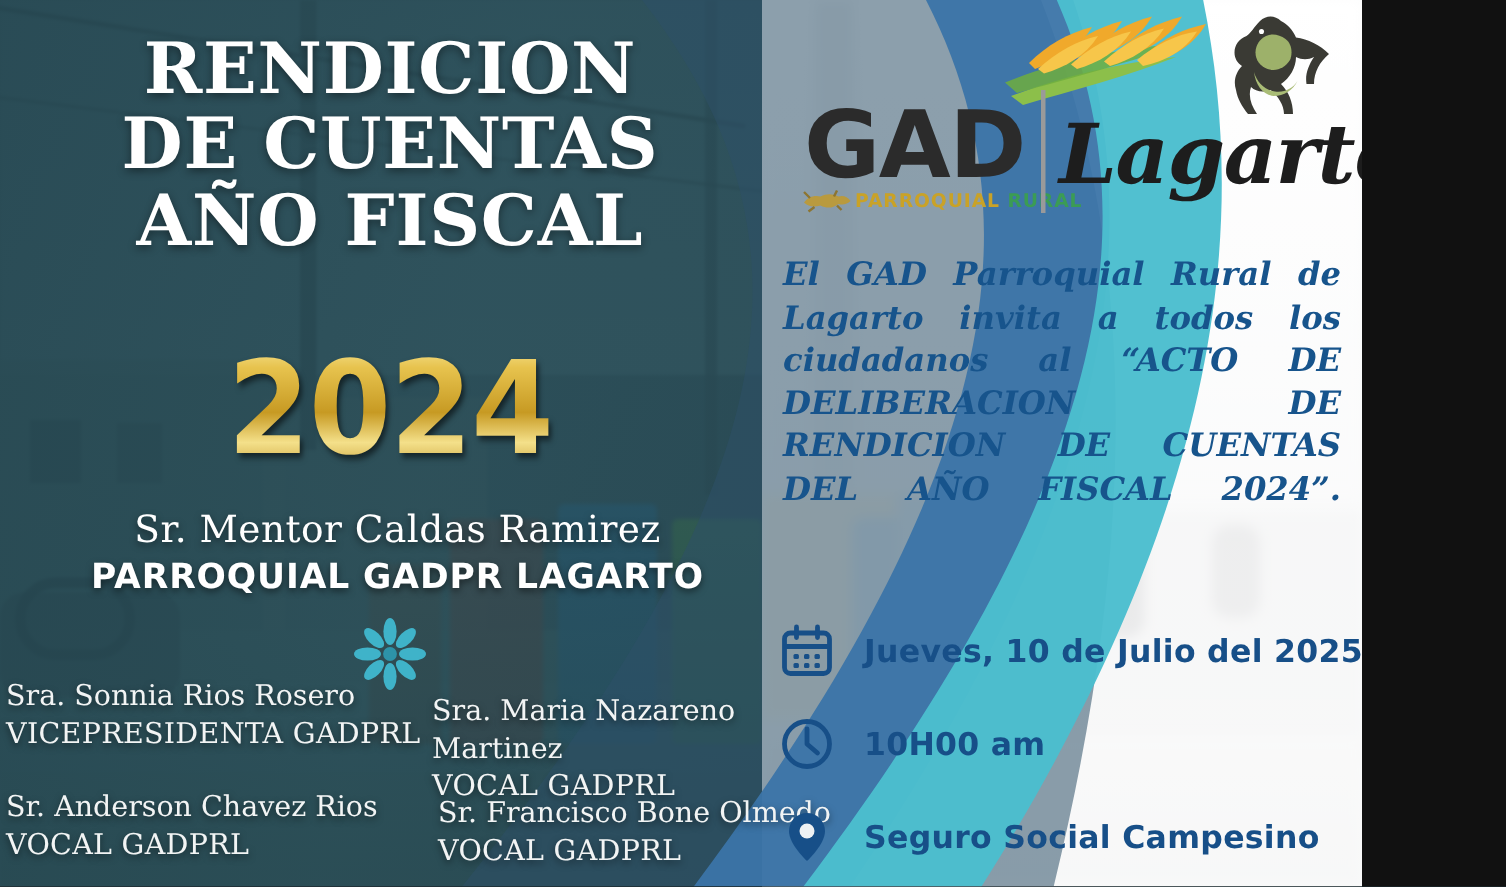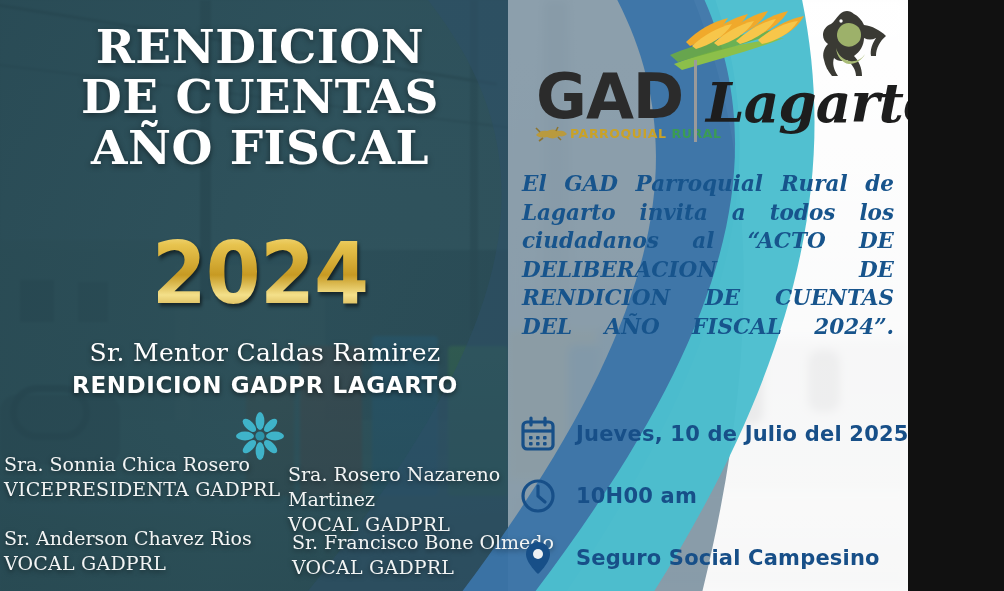--- a/index.html
+++ b/index.html
@@ -203,43 +203,43 @@
 
     <div class="title">
       <span class="l2">RENDICION</span>
       <span class="l2">DE CUENTAS</span>
       <span class="l2">AÑO FISCAL</span>
     </div>
 
     <div class="year">2024</div>
 
     <div class="pres-name">Sr. Mentor Caldas Ramirez</div>
-    <div class="pres-role">RENDICION GADPR LAGARTO</div>
+    <div class="pres-role">PARROQUIAL GADPR LAGARTO</div>
 
     <svg class="flower" viewBox="0 0 48 48">
       <g fill="#3fb3c9">
         <ellipse cx="24" cy="9" rx="4.4" ry="9"></ellipse>
         <ellipse cx="24" cy="39" rx="4.4" ry="9"></ellipse>
         <ellipse cx="9" cy="24" rx="9" ry="4.4"></ellipse>
         <ellipse cx="39" cy="24" rx="9" ry="4.4"></ellipse>
         <ellipse cx="13.4" cy="13.4" rx="4.2" ry="8.4" transform="rotate(-45 13.4 13.4)"></ellipse>
         <ellipse cx="34.6" cy="13.4" rx="4.2" ry="8.4" transform="rotate(45 34.6 13.4)"></ellipse>
         <ellipse cx="13.4" cy="34.6" rx="4.2" ry="8.4" transform="rotate(45 13.4 34.6)"></ellipse>
         <ellipse cx="34.6" cy="34.6" rx="4.2" ry="8.4" transform="rotate(-45 34.6 34.6)"></ellipse>
         <circle cx="24" cy="24" r="4.6" fill="#2d93a8"></circle>
       </g>
     </svg>
 
     <div class="members">
       <div class="member m0">
-        <span class="nm">Sra. Sonnia Chica Rosero</span>
+        <span class="nm">Sra. Sonnia Rios Rosero</span>
         <span class="rl">VICEPRESIDENTA GADPRL</span>
       </div>
       <div class="member m1">
-        <span class="nm">Sra. Rosero Nazareno Martinez</span>
+        <span class="nm">Sra. Maria Nazareno Martinez</span>
         <span class="rl">VOCAL  GADPRL</span>
       </div>
       <div class="member m2">
         <span class="nm">Sr. Anderson Chavez Rios</span>
         <span class="rl">VOCAL  GADPRL</span>
       </div>
       <div class="member m3">
         <span class="nm">Sr. Francisco Bone Olmedo</span>
         <span class="rl">VOCAL  GADPRL</span>
       </div>

